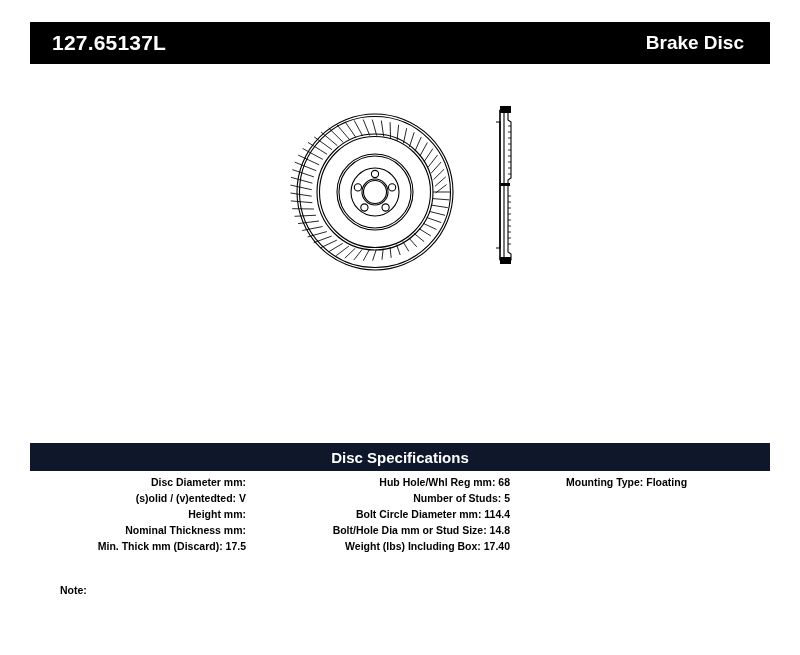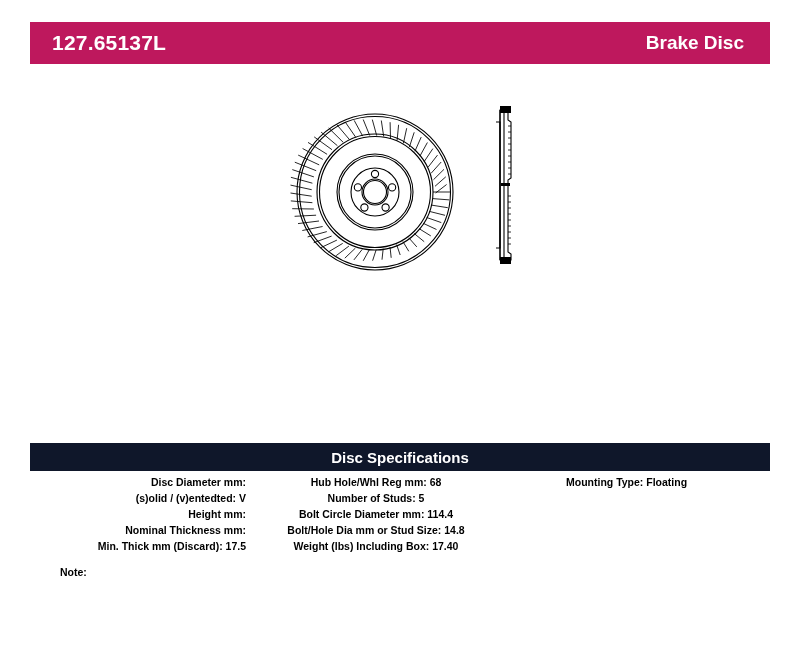--- a/index.html
+++ b/index.html
@@ -16,21 +16,21 @@
     overflow: hidden;
   }
 
   
   .header-bar {
     position: absolute;
     left: 30px;
     top: 22px;
     width: 740px;
     height: 42px;
-    background: #be185d;
+    background: #000000;
     display: flex;
     align-items: center;
     justify-content: space-between;
   }
   .part-number {
     color: #ffffff;
     font-size: 21px;
     font-weight: bold;
     letter-spacing: 0.2px;
     padding-left: 22px;
@@ -88,38 +88,38 @@
   .col {
     position: absolute;
     top: 0;
   }
   .col-left {
     left: 0;
     width: 216px;
     text-align: right;
   }
   .col-mid {
-    left: 228px;
+    left: 244px;
     width: 236px;
-    text-align: center;
+    text-align: right;
   }
   .col-right {
     left: 536px;
     width: 220px;
     text-align: left;
   }
   .spec-line {
     line-height: 16px;
     white-space: nowrap;
   }
 
   .note-line {
     position: absolute;
     left: 60px;
-    top: 566px;
+    top: 584px;
     font-size: 10.5px;
     font-weight: bold;
   }
 </style>
 </head>
 <body>
 
 <div class="header-bar">
   <div class="part-number">127.65137L</div>
   <div class="product-type">Brake Disc</div>

